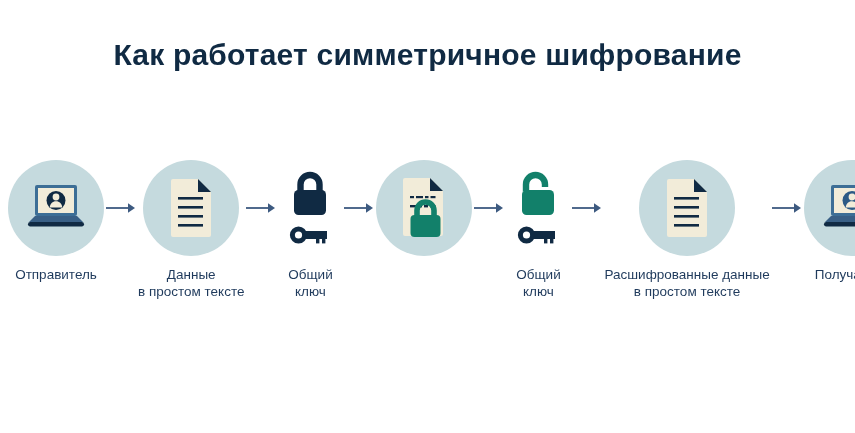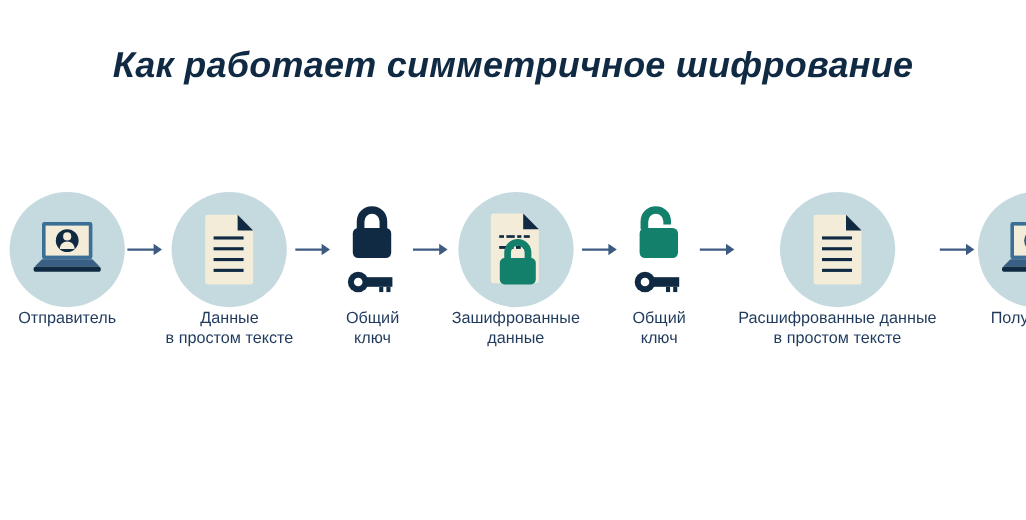--- a/index.html
+++ b/index.html
@@ -28,21 +28,20 @@
     position: absolute;
     top: 38px;
     left: 0;
     width: 855px;
     text-align: center;
     font-size: 30px;
     font-weight: 700;
     color: #102a43;
     letter-spacing: 0.2px;
     white-space: nowrap;
-    font-style: italic;
   }
 
   
   .flow {
     position: absolute;
     top: 160px;
     left: 8px;
     width: 839px;
     display: flex;
     flex-direction: row;
@@ -73,20 +72,21 @@
     width: 96px;
     height: 96px;
     border-radius: 50%;
     background: #c5dade;
     display: flex;
     align-items: center;
     justify-content: center;
   }
 
   .step-label {
+    margin-top: 10px;
     font-size: 13.5px;
     line-height: 17px;
     color: #1f3a5c;
     text-align: center;
     white-space: pre-line;
   }
 
   
   .arrow {
     flex: 0 0 auto;
@@ -228,22 +228,20 @@
                 <rect x="31" y="29" width="5.5" height="2.4"></rect>
               </g>
               <g>
                 <path d="M18 40 V34.5 A8.5 8.5 0 0 1 35 34.5 V40" fill="none" stroke="#12806a" stroke-width="5.6"></path>
                 <rect x="11.5" y="39" width="30" height="22" rx="4" fill="#12806a"></rect>
               </g>
             </svg>
           </span>
         </div>
       </div>
-      <div class="step-label">Зашифрованные
-данные</div>
     </div>
 
     <div class="arrow">
       <svg width="30" height="14" viewBox="0 0 30 14">
         <line x1="0" y1="7" x2="24" y2="7" stroke="#3d5a80" stroke-width="1.8"></line>
         <path d="M22 2.2 L29 7 L22 11.8 Z" fill="#3d5a80"></path>
       </svg>
     </div>
 
     <div class="step">

